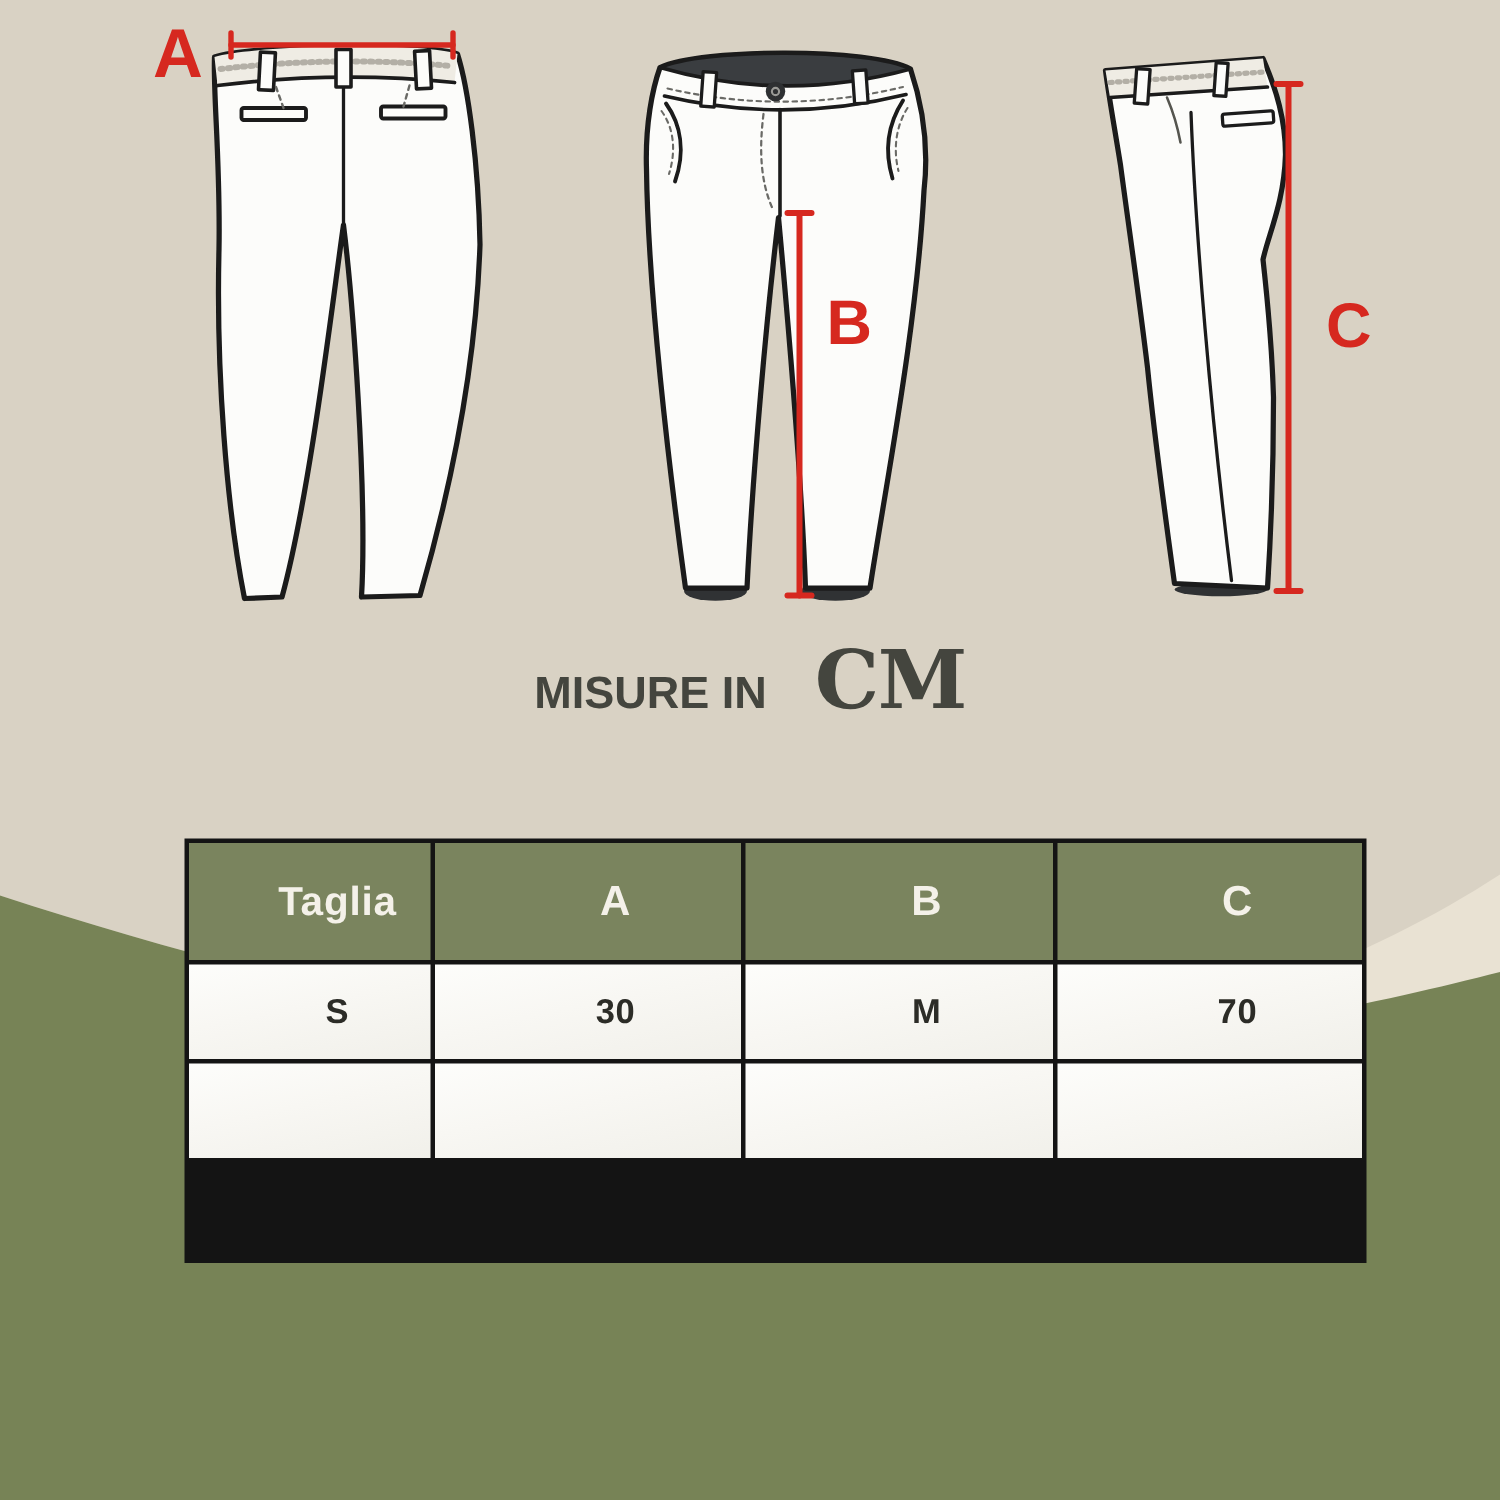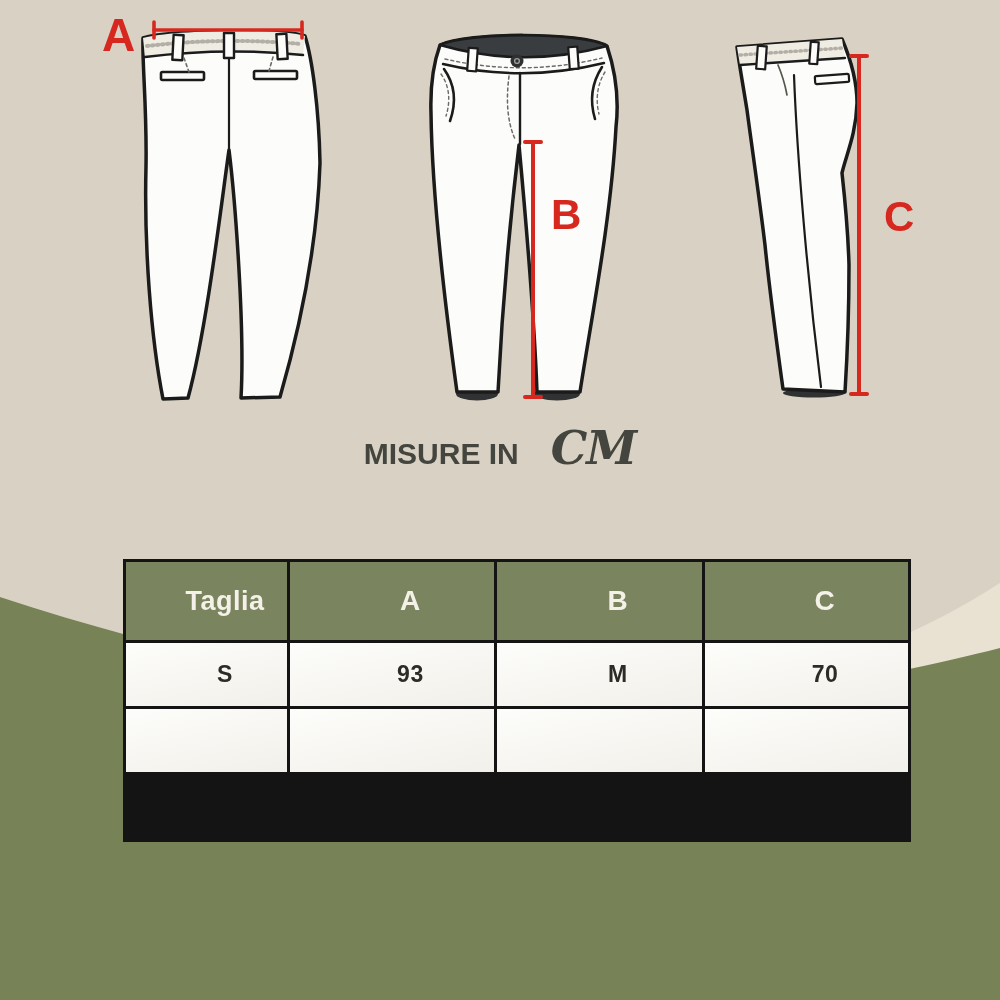--- a/index.html
+++ b/index.html
@@ -22,22 +22,22 @@
   .label-b{left:551px;top:194px;font-size:42px;}
   .label-c{left:884px;top:196px;font-size:42px;}
   .title-bar{
     position:absolute;left:0;top:421px;width:1000px;text-align:center;z-index:2;
     color:#44453e;white-space:nowrap;
   }
   .title-main{
     font-size:30px;font-weight:800;letter-spacing:0px;vertical-align:baseline;
   }
   .title-unit{
-    font-family:"DejaVu Serif", serif;font-style:italic;font-weight:700;
-    font-size:46px;margin-left:32px;letter-spacing:-1px;
+    font-family:"DejaVu Serif", serif;font-weight:700;
+    font-size:54px;margin-left:32px;letter-spacing:-1px;
   }
   .size-table{
     position:absolute;left:123px;top:559px;width:788px;height:283px;z-index:2;
     background:#141414;padding:3px;box-sizing:border-box;
     display:grid;
     grid-template-columns:164fr 208fr 209fr 207fr;
     grid-template-rows:78px 63px 63px 64px;
     gap:3px;
   }
   .size-table .cell{
@@ -167,21 +167,21 @@
     <span class="title-main">MISURE IN</span><span class="title-unit">CM</span>
   </div>
 
   <div class="size-table">
     <div class="cell head first">Taglia</div>
     <div class="cell head">A</div>
     <div class="cell head">B</div>
     <div class="cell head">C</div>
 
     <div class="cell body">S</div>
-    <div class="cell body">93</div>
+    <div class="cell body">30</div>
 
     <div class="cell body">M</div>
     <div class="cell body">70</div>
 
     <div class="cell body"></div>
     <div class="cell body"></div>
     <div class="cell body"></div>
     <div class="cell body"></div>
   </div>
 

